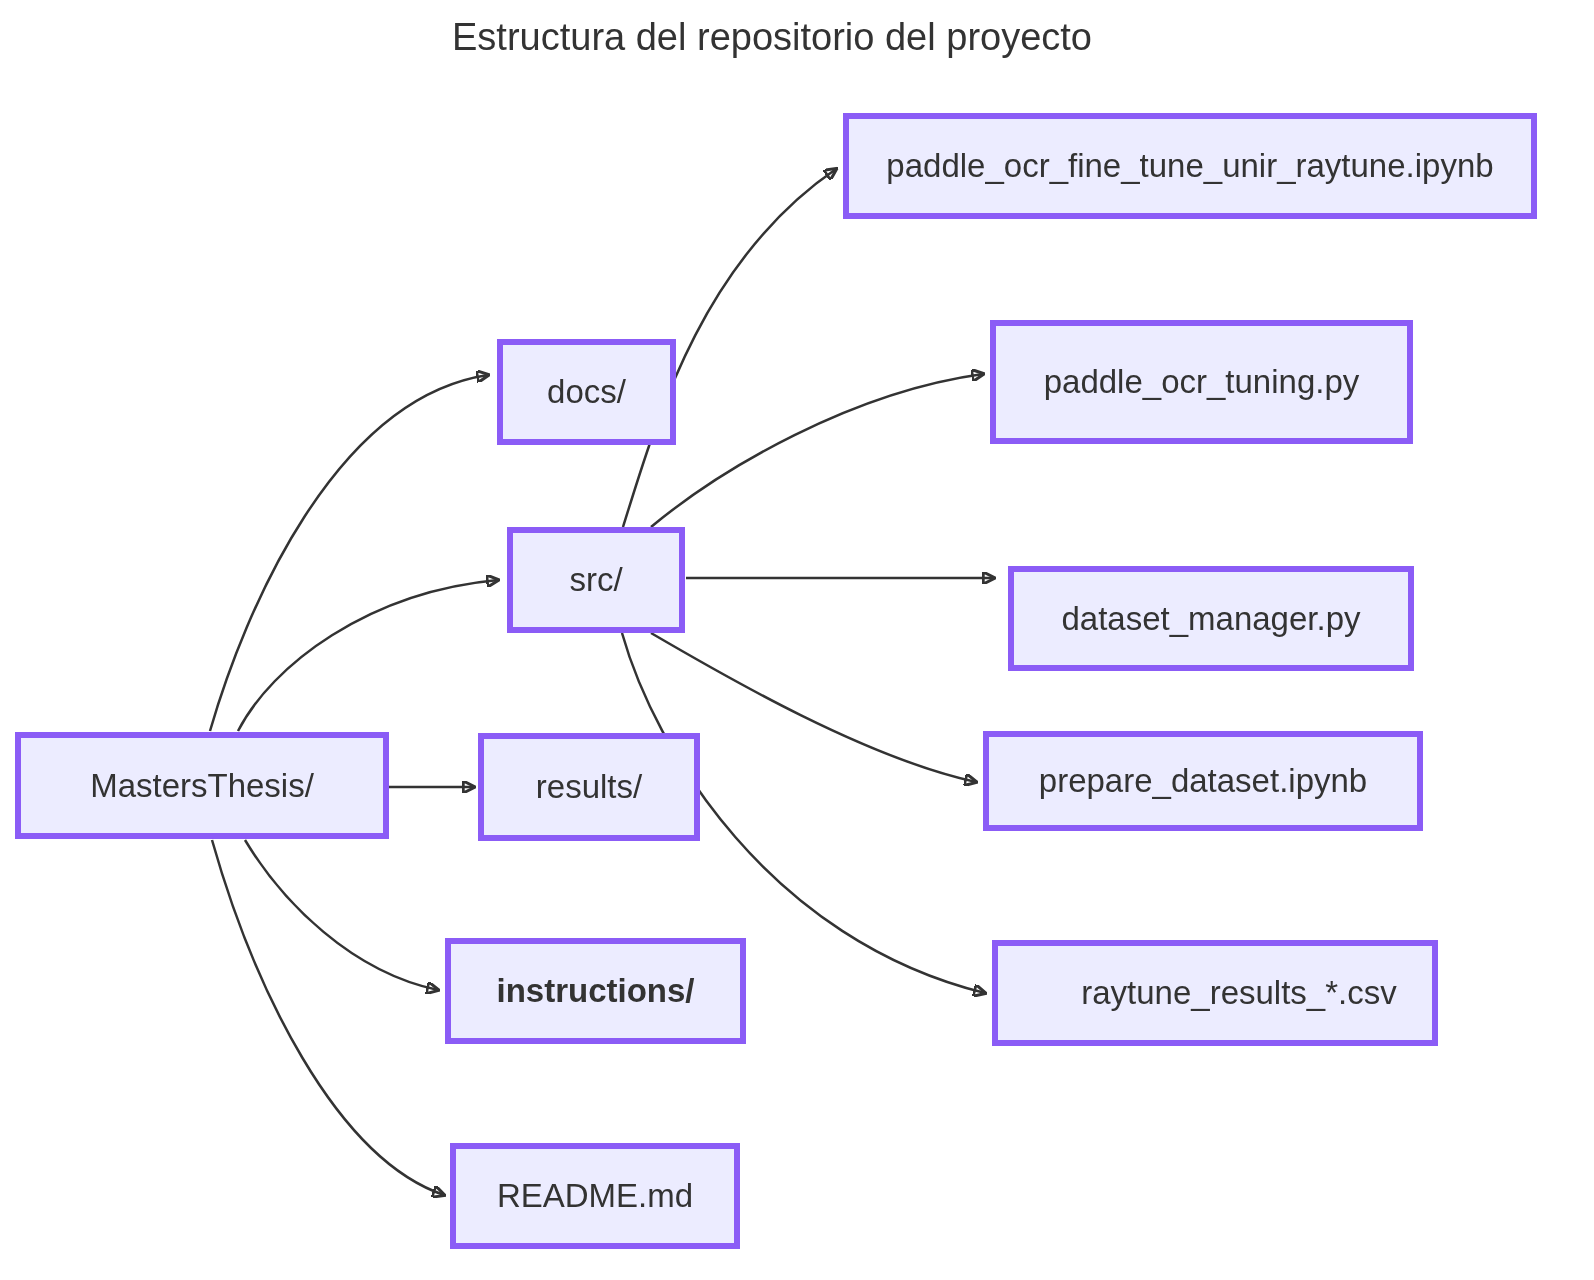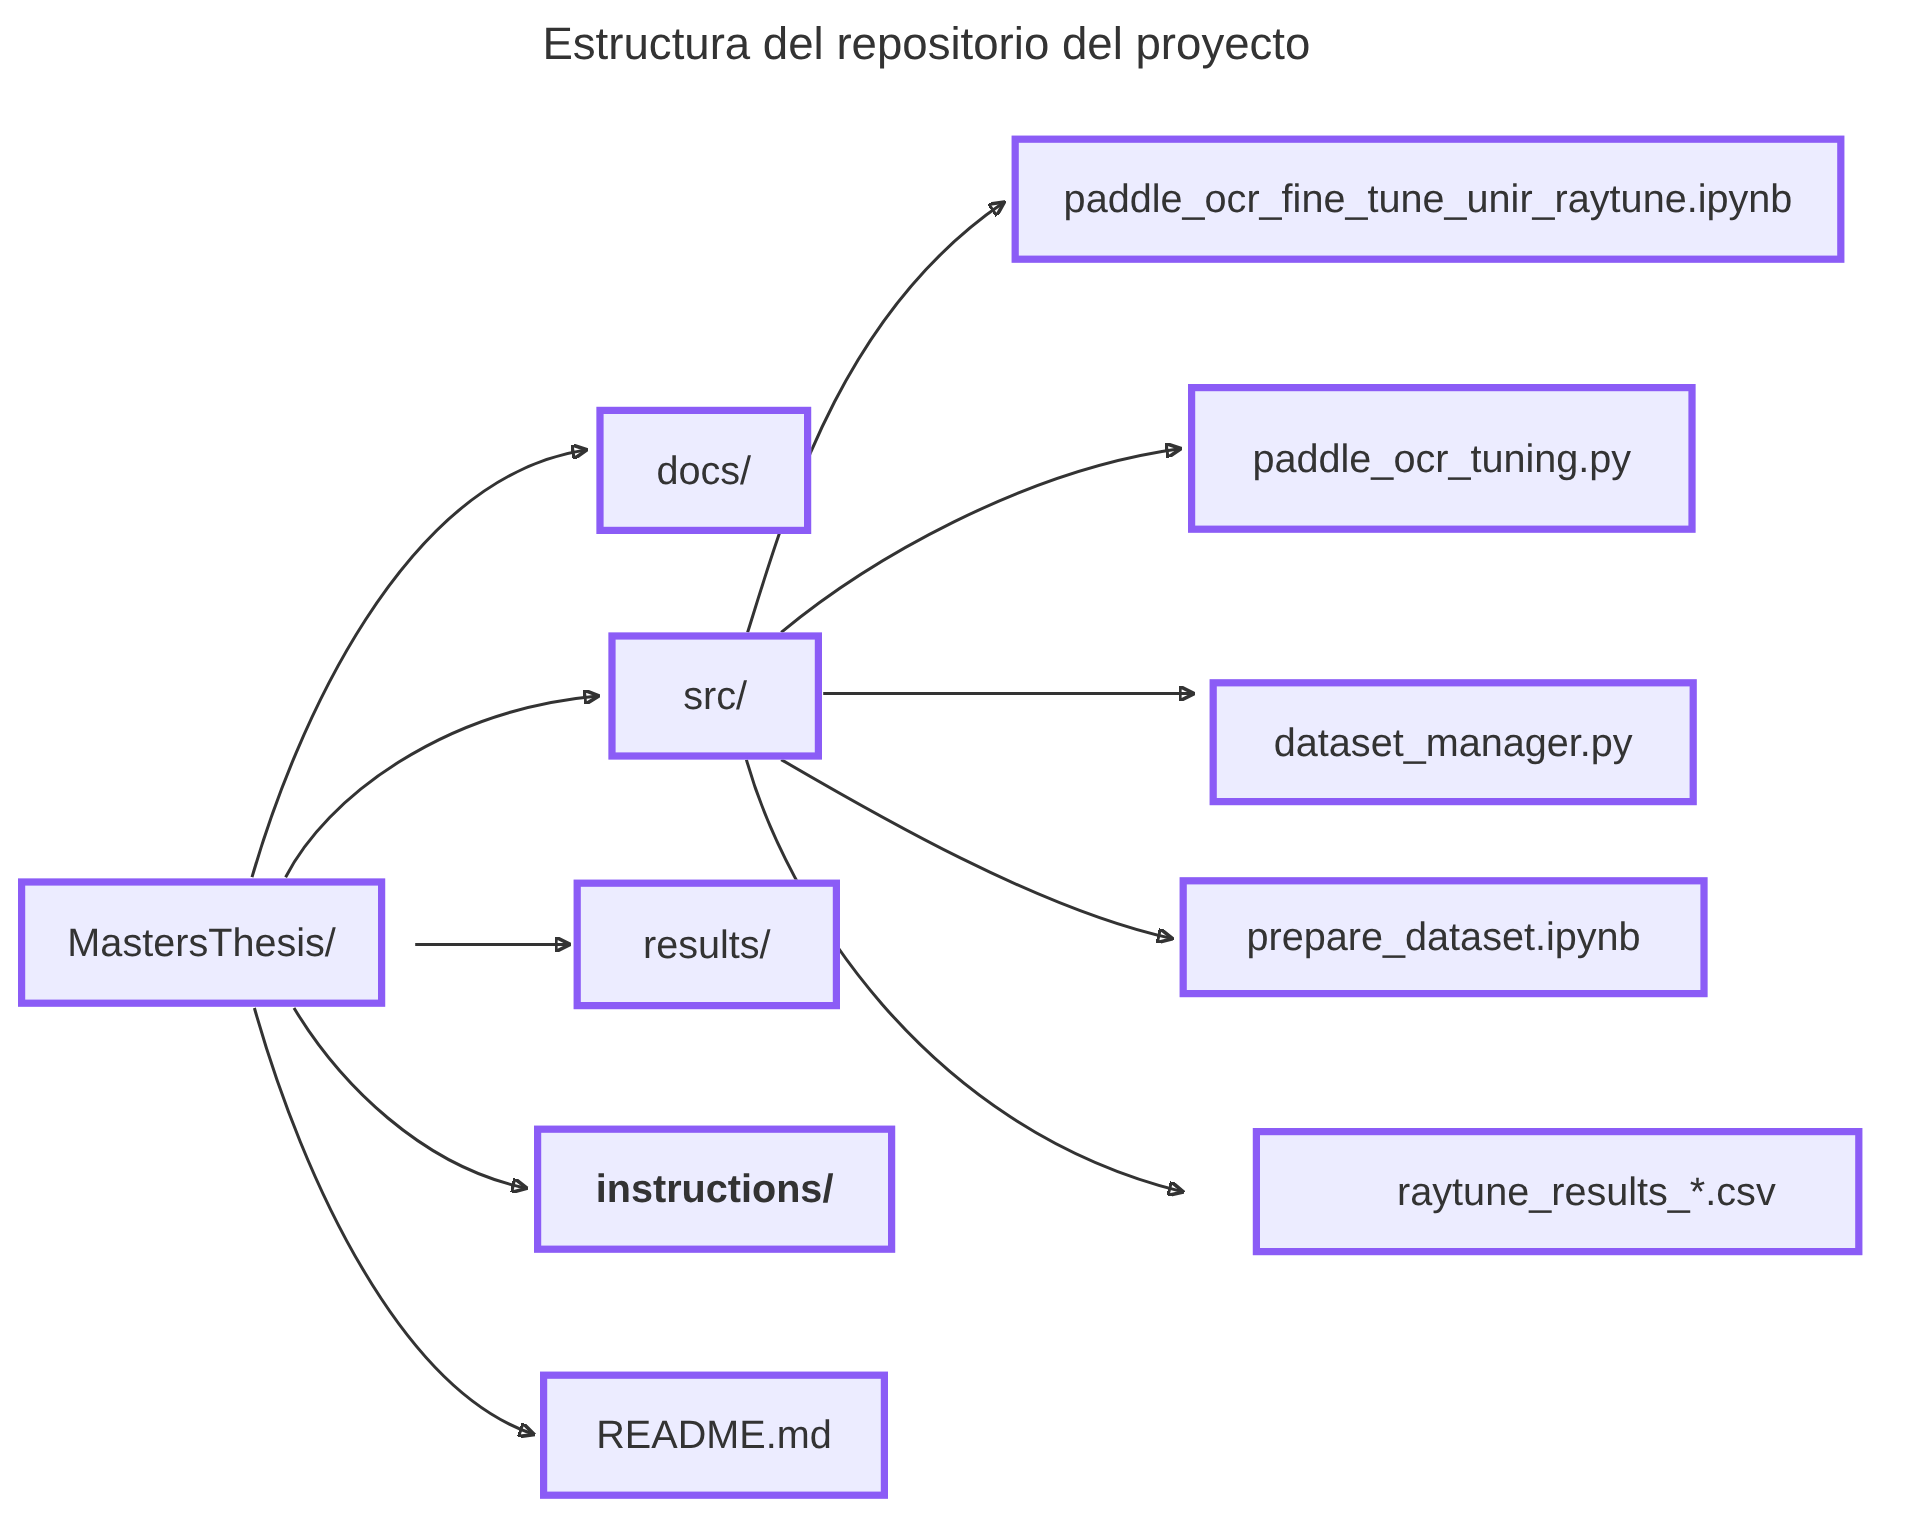--- a/index.html
+++ b/index.html
@@ -34,31 +34,31 @@
     background:#ECECFF;
     border:6px solid #8b5cf6;
     display:flex;
     align-items:center;
     justify-content:center;
     font-size:33px;
     color:#333333;
     white-space:nowrap;
   }
   
-  .n-root        {left:15px;   top:732px;  width:306px; height:107px;}
+  .n-root        {left:15px;   top:732px;  width:374px; height:107px;}
   .n-docs        {left:497px;  top:339px;  width:179px; height:106px;}
   .n-src         {left:507px;  top:527px;  width:178px; height:106px;}
   .n-results     {left:478px;  top:733px;  width:222px; height:108px;}
   .n-instructions{left:445px;  top:938px;  width:301px; height:106px;font-weight:bold;}
   .n-readme      {left:450px;  top:1143px; width:290px; height:106px;}
   .n-nb-finetune {left:843px;  top:113px;  width:694px; height:106px;}
   .n-py-tuning   {left:990px;  top:320px;  width:423px; height:124px;}
   .n-py-dataset  {left:1008px; top:526px;  width:406px; height:105px;margin-top:40px;}
   .n-nb-prepare  {left:983px;  top:731px;  width:440px; height:100px;}
-  .n-csv         {left:1044px;  top:940px;  width:508px; height:106px;padding-left:48px;}
+  .n-csv         {left:992px;  top:940px;  width:446px; height:106px;padding-left:48px;}
 </style>
 </head>
 <body>
 
 <div class="canvas">
 
   <div class="diagram-title">Estructura del repositorio del proyecto</div>
 
   <svg class="edges" viewBox="0 0 1594 1280" xmlns="http://www.w3.org/2000/svg">
     <defs>

